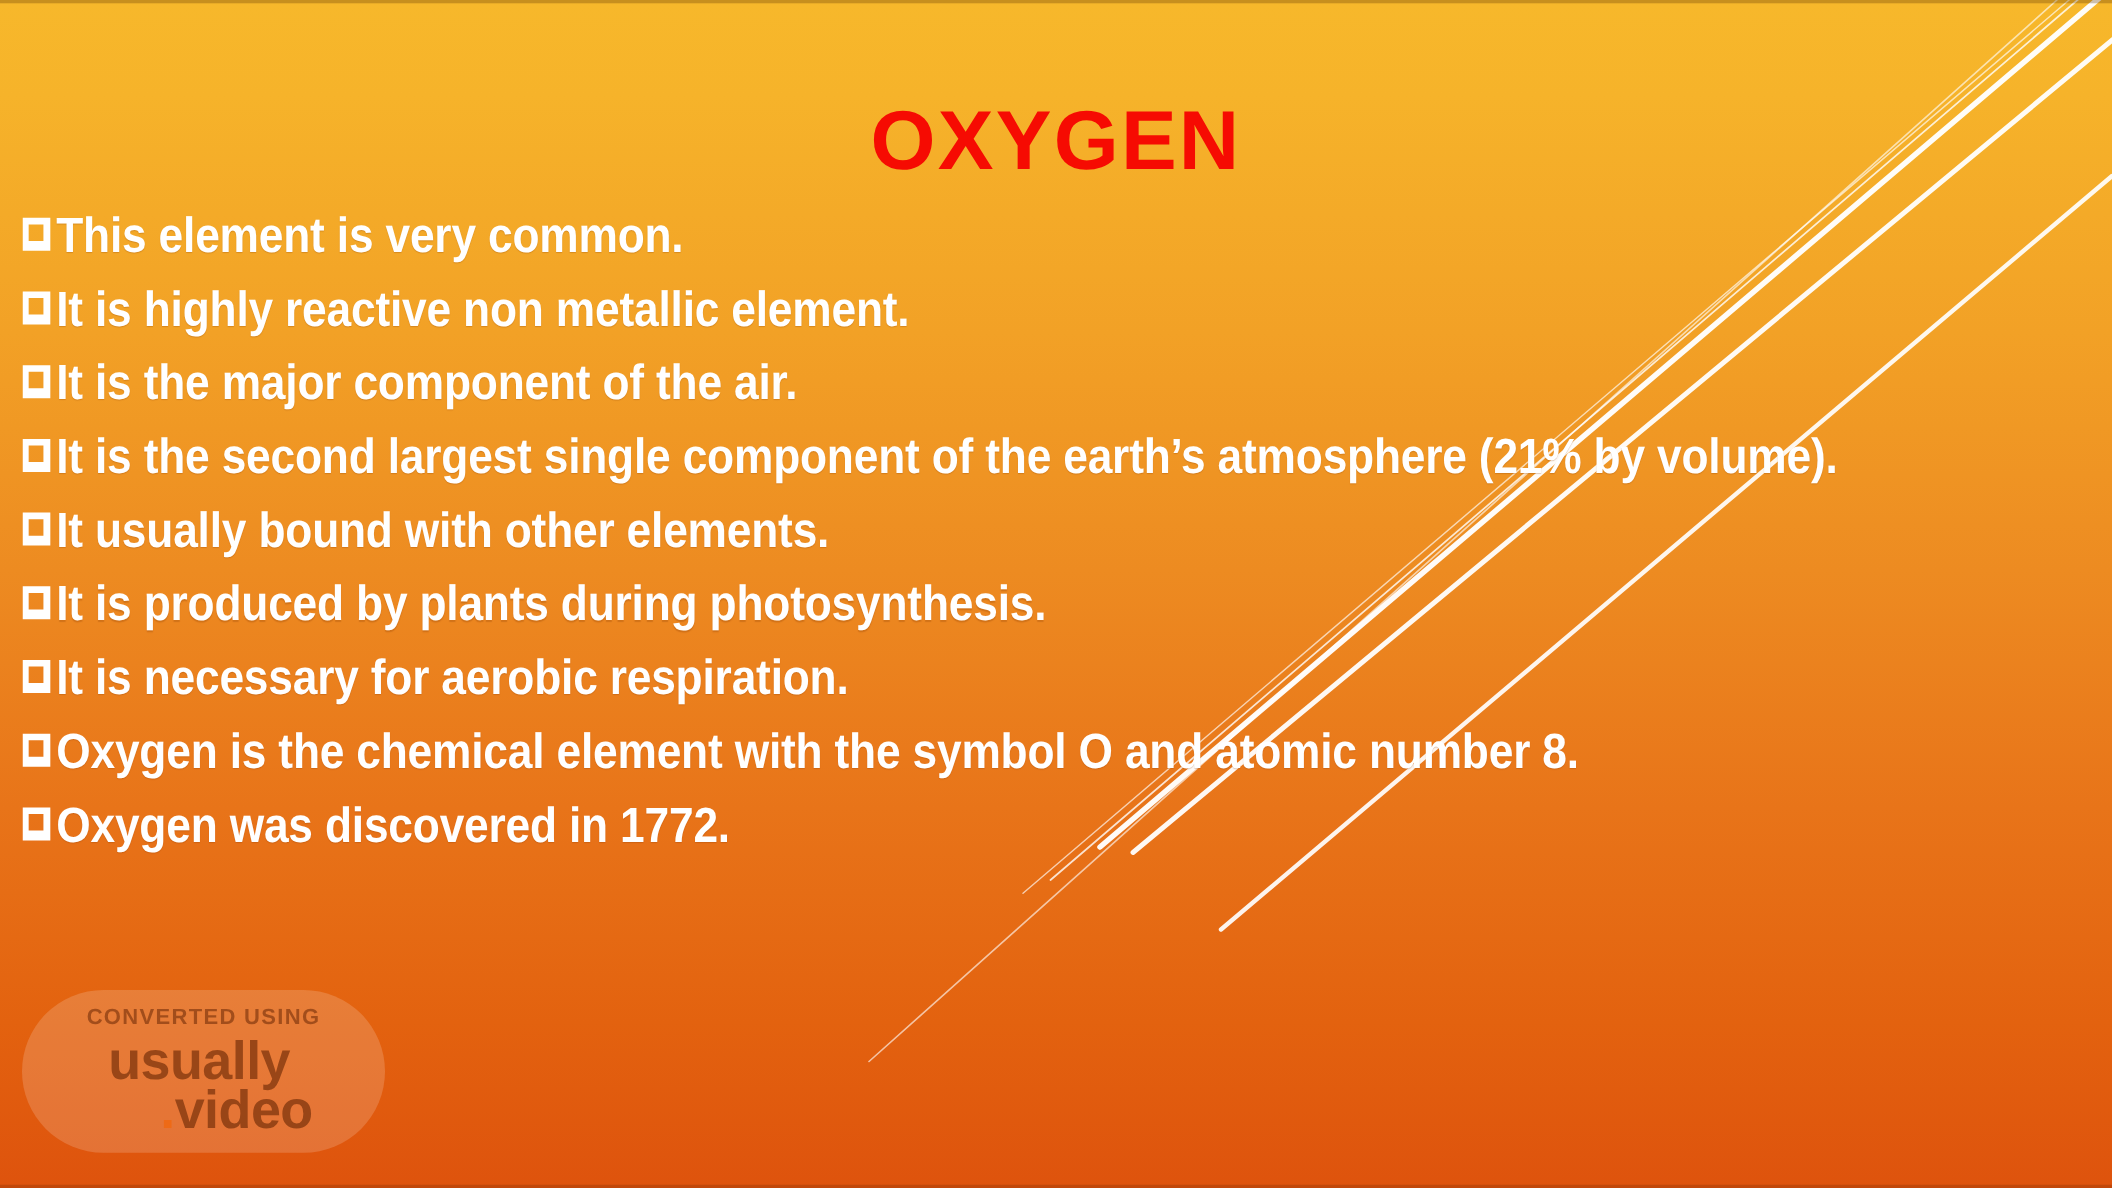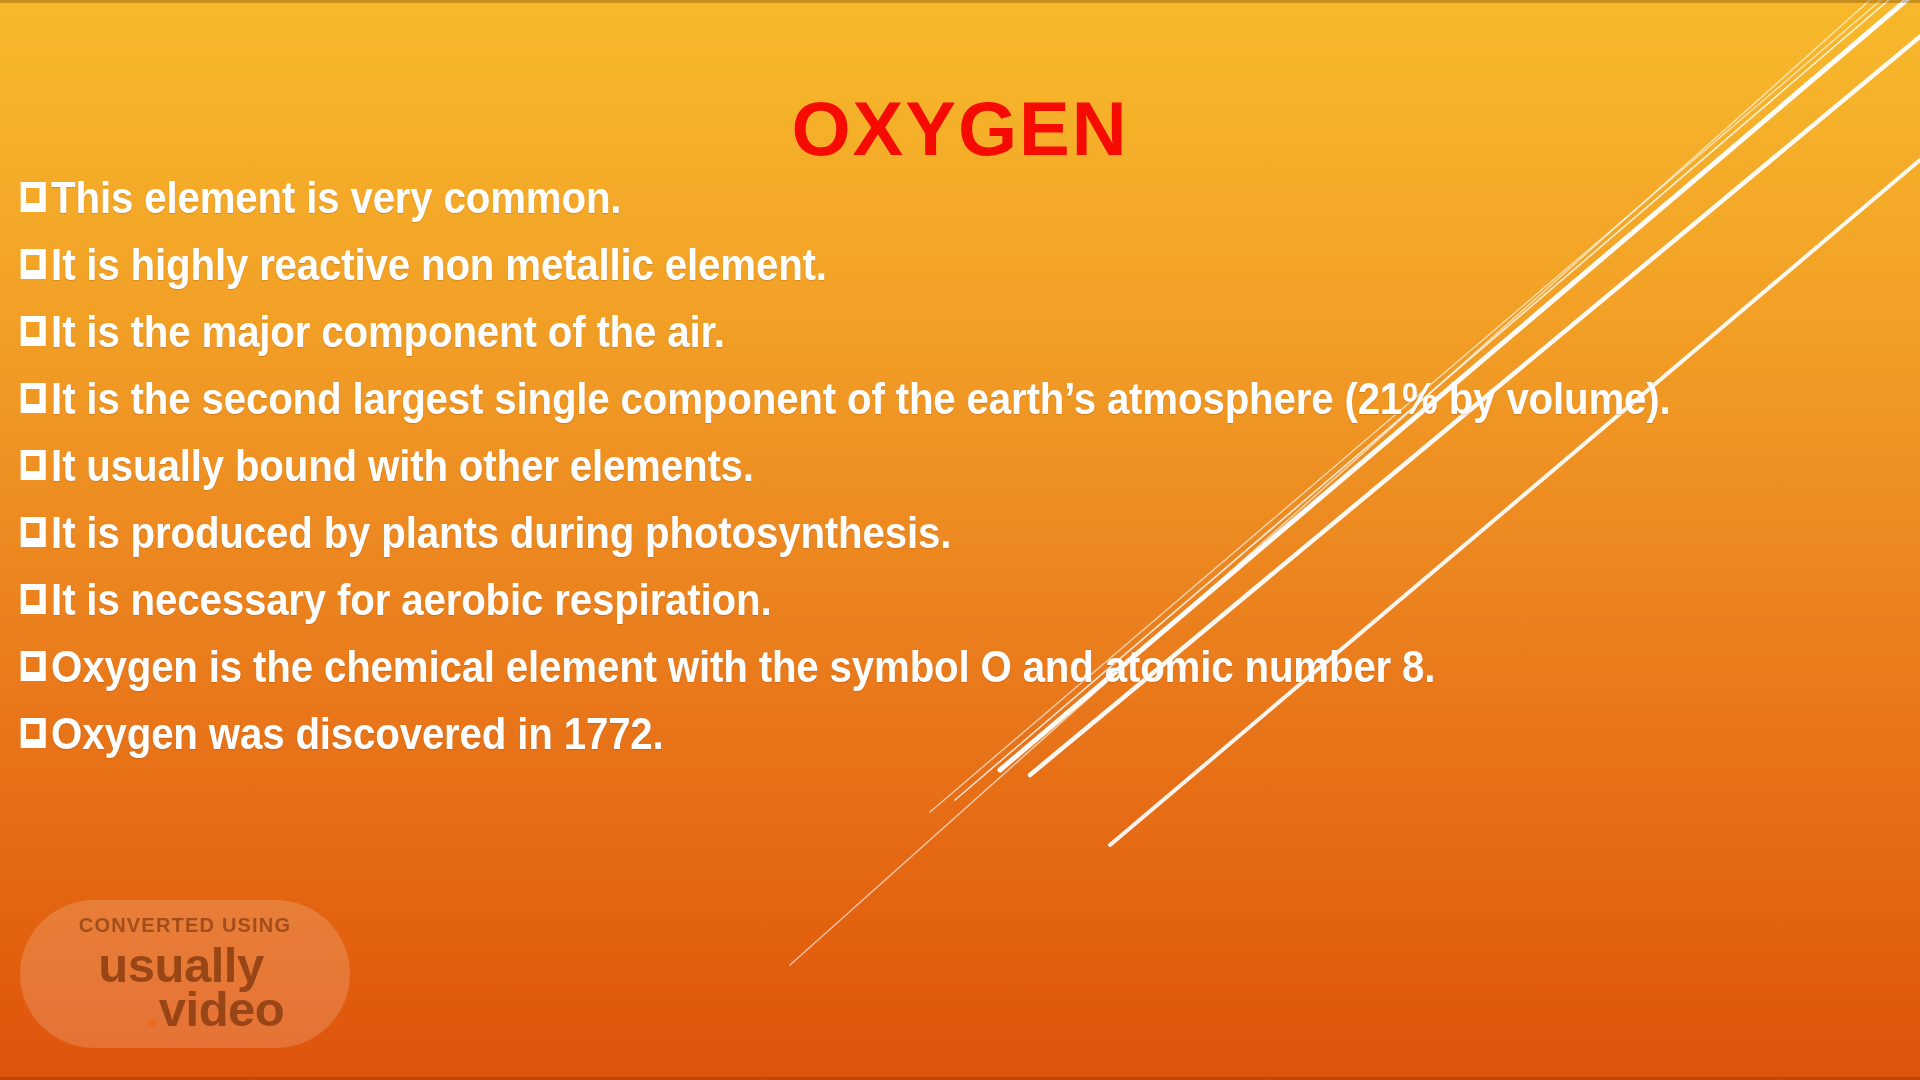--- a/index.html
+++ b/index.html
@@ -68,21 +68,21 @@
     font-weight: bold;
     font-size: 76px;
     letter-spacing: 2px;
     line-height: 1;
     text-transform: uppercase;
   }
 
   
   .body-list {
     position: absolute;
-    top: 164px;
+    top: 180px;
     left: 18px;
     width: 1890px;
     z-index: 3;
     margin: 0;
     padding: 0;
     list-style: none;
   }
   .bullet-row {
     display: flex;
     align-items: flex-start;

